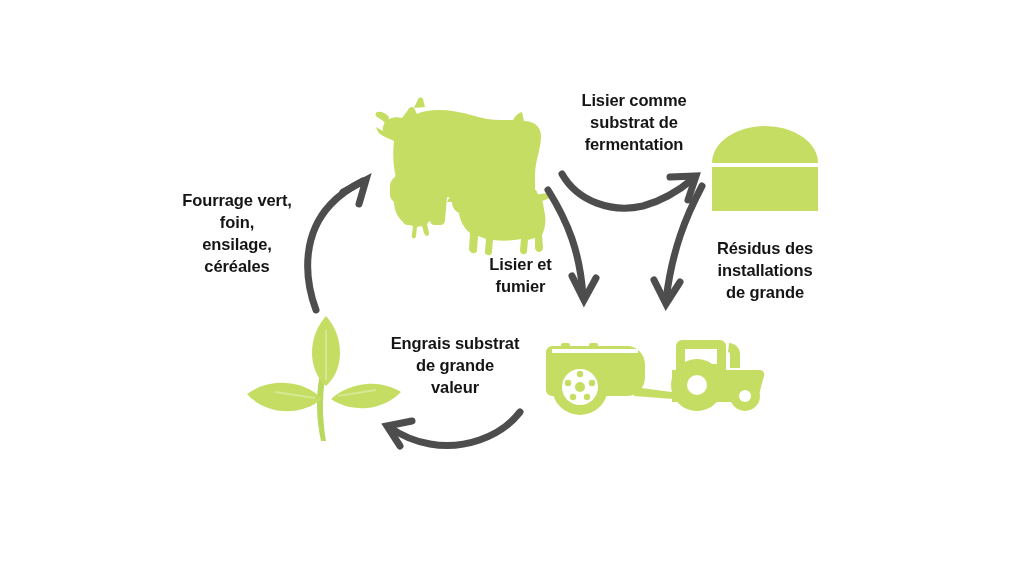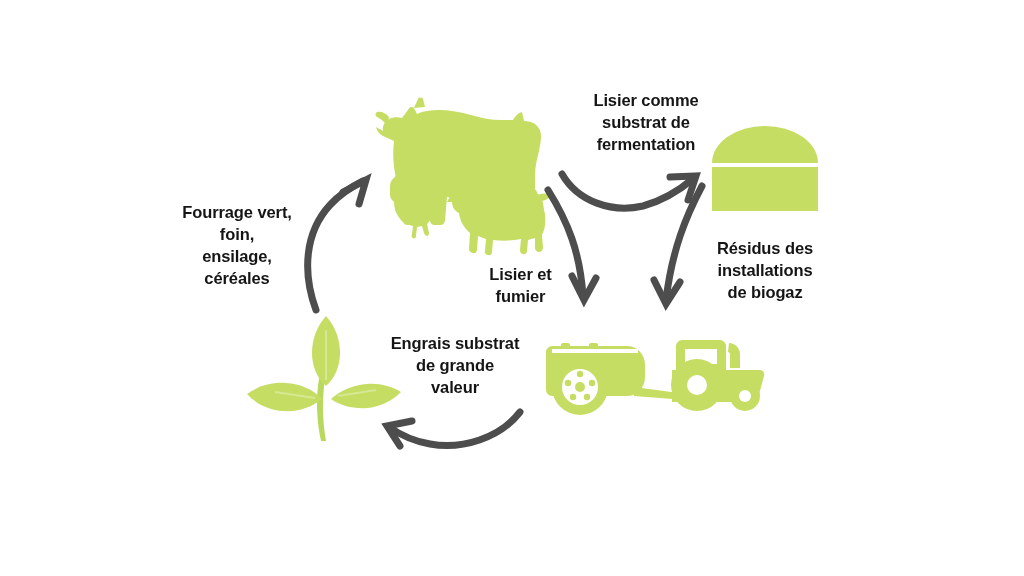--- a/index.html
+++ b/index.html
@@ -30,24 +30,24 @@
     position: absolute;
     color: #151515;
     font-family: "Liberation Sans", sans-serif;
     font-weight: bold;
     font-size: 16.5px;
     line-height: 1.33;
     text-align: center;
     white-space: pre-line;
     letter-spacing: -0.1px;
   }
-  #label-forage   { left: 152px; top: 190px; width: 170px; margin-top: 12px; }
-  #label-substrate{ left: 556px; top: 90px;  width: 180px; }
+  #label-forage   { left: 152px; top: 190px; width: 170px; }
+  #label-substrate{ left: 544px; top: 90px;  width: 180px; }
   #label-residues { left: 690px; top: 238px; width: 150px; }
-  #label-slurry   { left: 448px; top: 264px; width: 145px; }
+  #label-slurry   { left: 448px; top: 254px; width: 145px; }
   #label-fertilizer{left: 358px; top: 333px; width: 194px; }
 </style>
 </head>
 <body>
 
 <div id="diagram-root">
 
   <svg id="cycle-svg" viewBox="0 0 1024 576" xmlns="http://www.w3.org/2000/svg">
 
     <g>
@@ -316,21 +316,21 @@
 foin,
 ensilage,
 céréales</div>
 
   <div class="label" id="label-substrate">Lisier comme
 substrat de
 fermentation</div>
 
   <div class="label" id="label-residues">Résidus des
 installations
-de biogaz</div>
+de grande</div>
 
   <div class="label" id="label-slurry">Lisier et
 fumier</div>
 
   <div class="label" id="label-fertilizer">Engrais substrat
 de grande
 valeur</div>
 
 </div>
 

